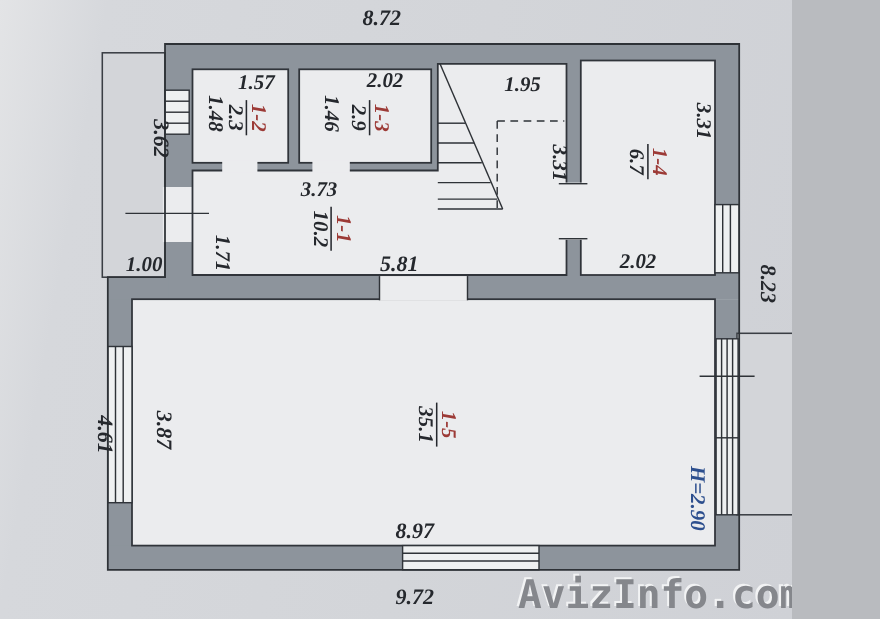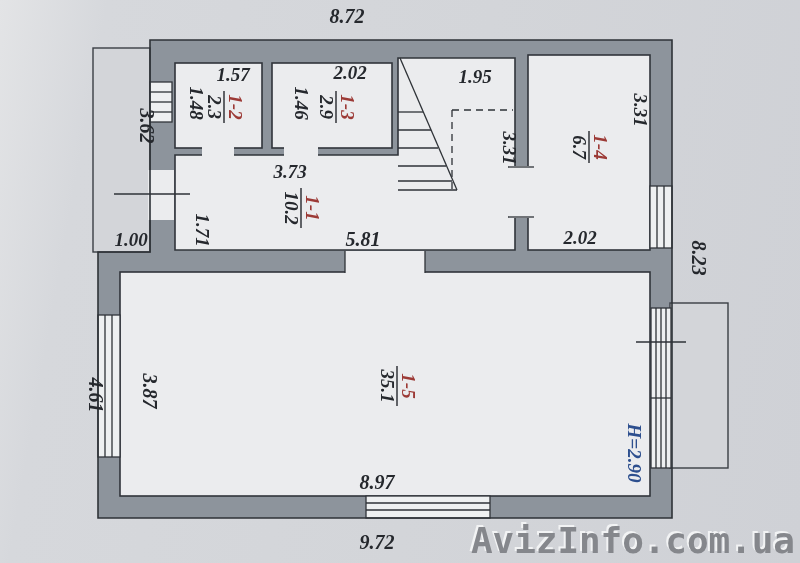--- a/index.html
+++ b/index.html
@@ -1,17 +1,17 @@
 <!DOCTYPE html>
 <html><head>
 <meta charset="utf-8">
 <style>
   html,body{margin:0;padding:0;background:#b9bbbf;}
   .stage{
-    position:relative;width:800px;height:563px;overflow:hidden;
+    position:relative;width:720px;height:563px;overflow:hidden;
     background:linear-gradient(100deg,#e3e4e6 0%,#d6d8dc 12%,#d3d5d9 55%,#cfd1d6 100%);
     font-family:"Liberation Serif","DejaVu Serif",serif;
   }
   svg{position:absolute;inset:0;display:block;}
   .wall{fill:#8d949c;stroke:none;}
   .roombox{fill:#ebecee;stroke:#30343a;stroke-width:1.6;}
   .porch{fill:#d3d5d9;stroke:#3a3e44;stroke-width:1.4;}
   .edge{fill:none;stroke:#2e3237;stroke-width:1.6;}
   .thin{stroke:#2e3237;stroke-width:1.3;fill:none;}
   .dashed{stroke:#2e3237;stroke-width:1.3;fill:none;stroke-dasharray:7 5;}

